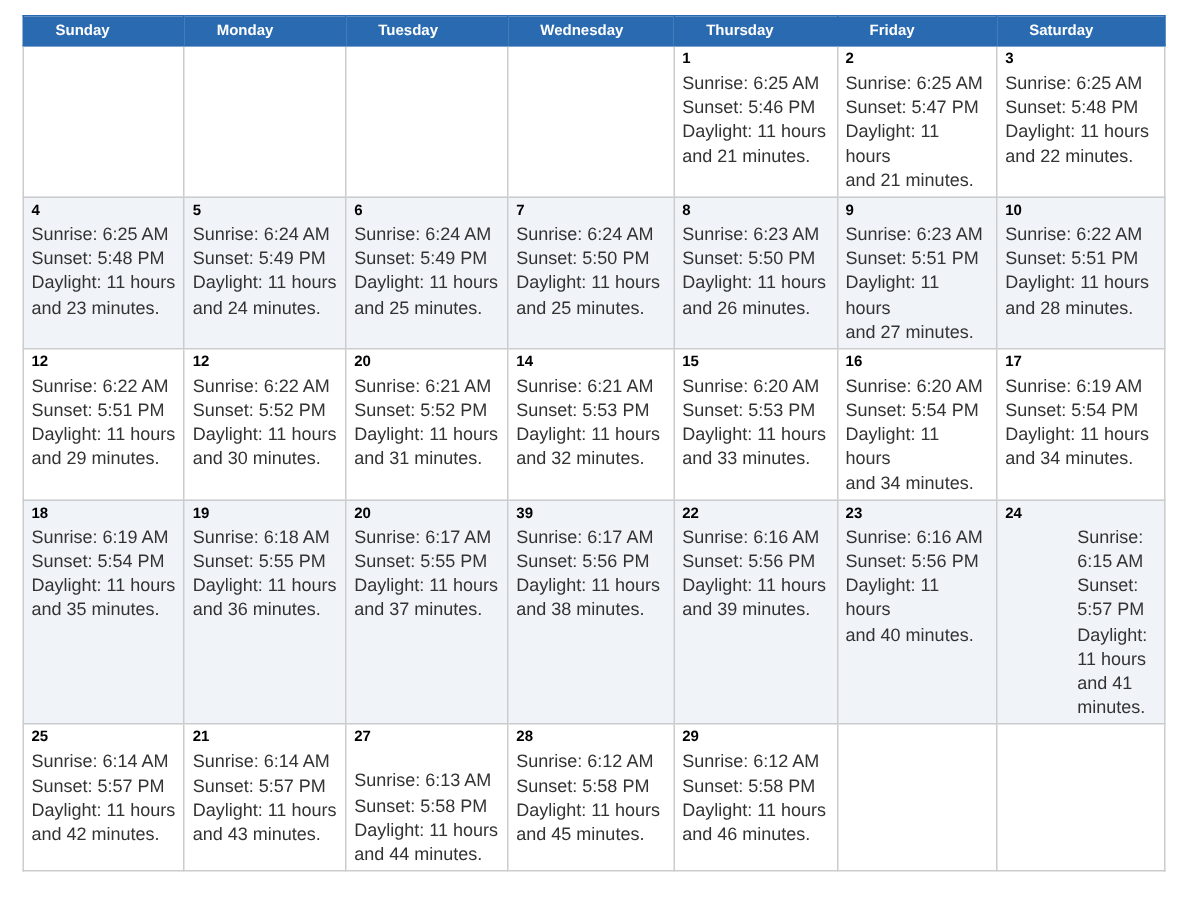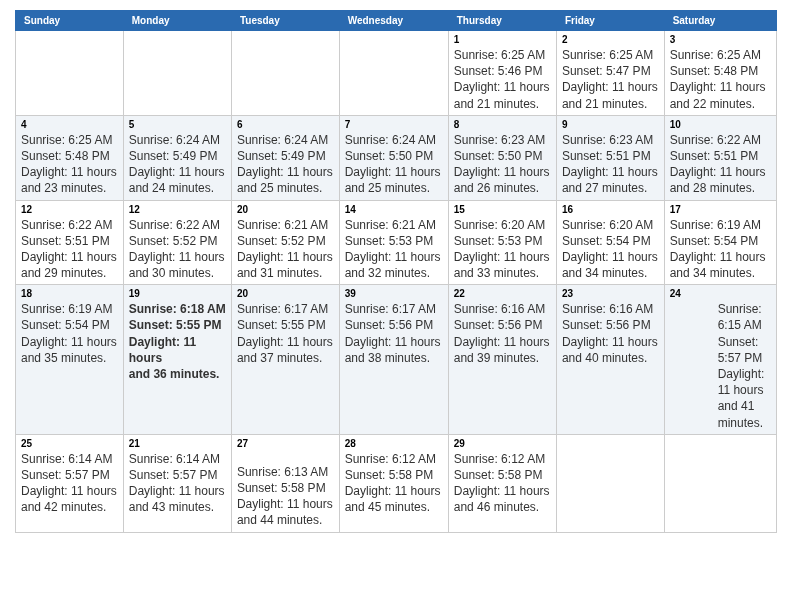--- a/index.html
+++ b/index.html
@@ -40,21 +40,21 @@
       color: #333;
     }
     table {
       width: 100%;
       border-collapse: collapse;
       font-size: 9.5px;
     }
     thead tr th {
       background-color: #2a6ab0;
       color: #fff;
-      padding: 4px 8px;
+      padding: 4px 21px;
       text-align: left;
       font-size: 10px;
       border: 1px solid #2a6ab0;
     }
     tbody tr td {
       border: 1px solid #ccc;
       padding: 3px 5px;
       vertical-align: top;
       width: 113px;
       height: 78px;
@@ -230,21 +230,21 @@
         <tr>
           <td>
             <span class="day-num">18</span>
             <div class="day-info" style="white-space: pre-line;">Sunrise: 6:19 AM
 Sunset: 5:54 PM
 Daylight: 11 hours
 and 35 minutes.</div>
           </td>
           <td>
             <span class="day-num">19</span>
-            <div class="day-info" style="white-space: pre-line; font-weight: bold;">Sunrise: 6:18 AM
+            <div class="day-info" style="white-space: pre-line;">Sunrise: 6:18 AM
 Sunset: 5:55 PM
 Daylight: 11 hours
 and 36 minutes.</div>
           </td>
           <td>
             <span class="day-num">20</span>
             <div class="day-info" style="white-space: pre-line;">Sunrise: 6:17 AM
 Sunset: 5:55 PM
 Daylight: 11 hours
 and 37 minutes.</div>

